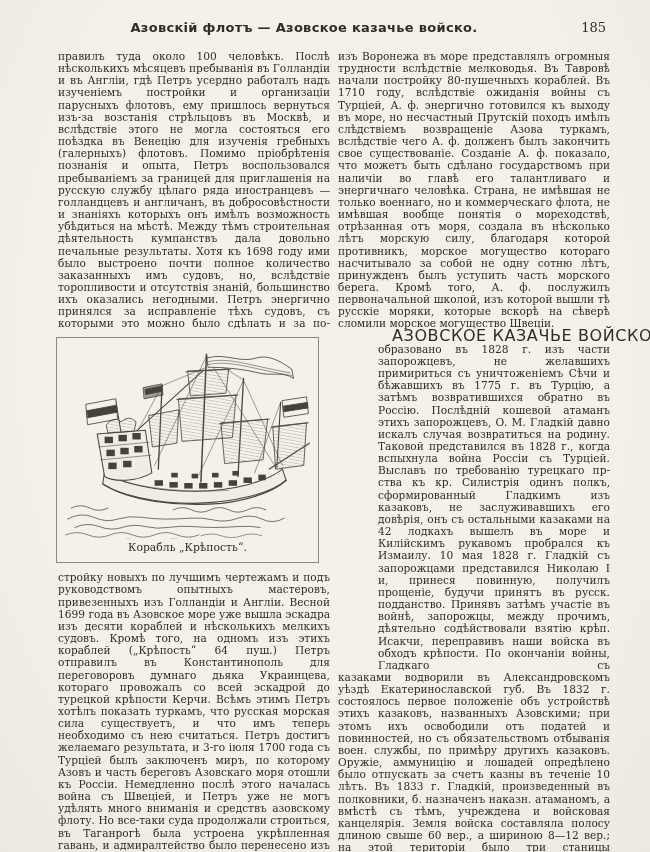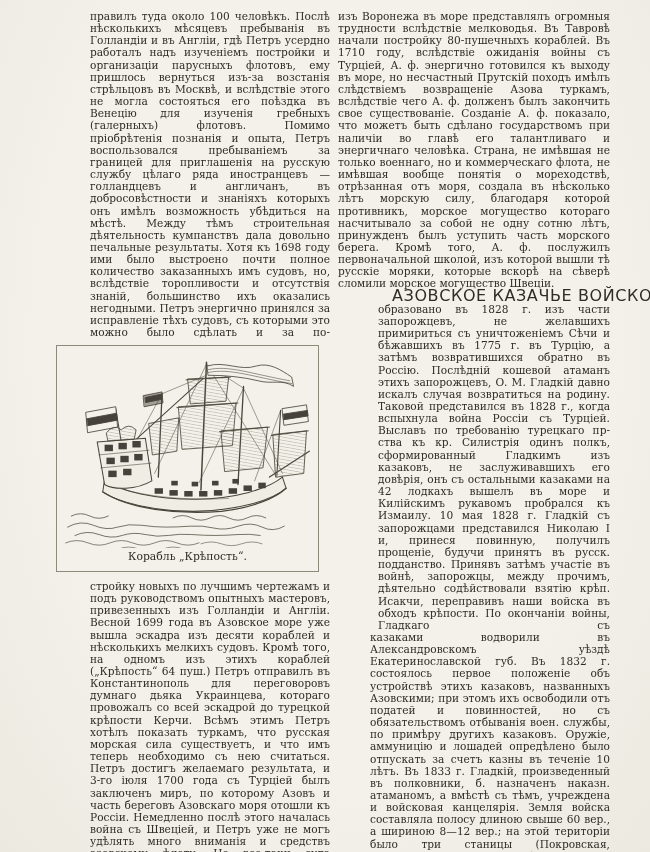--- a/index.html
+++ b/index.html
@@ -40,21 +40,21 @@
     padding:10px 40px 0 58px;
   }
   .col{
     width:272px;
     font-size:10.6px;
     line-height:12.15px;
     text-align:justify;
     hyphens:none;
   }
   .para{margin:0;}
-  .jlast{text-align-last:justify;margin-left:32px;}
+  .jlast{text-align-last:justify;}
   .figure{
     box-sizing:border-box;
     margin:7px 0 8px -2px;
     width:263px;
     border:1px solid #8f897b;
     background:#f3f1e9;
     padding:7px 5px 2px 5px;
   }
   .figure svg{display:block;width:100%;height:auto;}
   .figcaption{
@@ -75,20 +75,24 @@
     white-space:nowrap;
     margin-top:48px;
   }
   .article-head-abbrev{margin-left:3px;}
 </style>
 </head>
 <body>
 
 <div class="page">
 
+  <div class="running-head">
+    <div class="title">Азовскій флотъ — Азовское казачье войско.</div>
+    <div class="pageno">185</div>
+  </div>
 
   <div class="columns">
 
     <div class="col">
       <p class="para jlast">правилъ туда около 100 человѣкъ. Послѣ нѣсколькихъ мѣсяцевъ пребыванія въ Голландіи и въ Англіи, гдѣ Петръ усердно работалъ надъ изученіемъ постройки и организаціи парусныхъ флотовъ, ему пришлось вернуться изъ-за возстанія стрѣльцовъ въ Москвѣ, и вслѣдствіе этого не могла состояться его поѣздка въ Венецію для изученія гребныхъ (галерныхъ) флотовъ. Помимо пріобрѣтенія познанія и опыта, Петръ воспользовался пребываніемъ за границей для приглашенія на русскую службу цѣлаго ряда иностранцевъ — голландцевъ и англичанъ, въ добросовѣстности и знаніяхъ которыхъ онъ имѣлъ возможность убѣдиться на мѣстѣ. Между тѣмъ строительная дѣятельность кумпанствъ дала довольно печальные результаты. Хотя къ 1698 году ими было выстроено почти полное количество заказанныхъ имъ судовъ, но, вслѣдствіе торопливости и отсутствія знаній, большинство ихъ оказались негодными. Петръ энергично принялся за исправленіе тѣхъ судовъ, съ которыми это можно было сдѣлать и за по-</p>
 
       <div class="figure">
         <svg viewBox="0 0 271 210" xmlns="http://www.w3.org/2000/svg" aria-hidden="true">
           <defs>
             <pattern id="hatch" width="3.4" height="3.4" patternUnits="userSpaceOnUse" patternTransform="rotate(100)">

